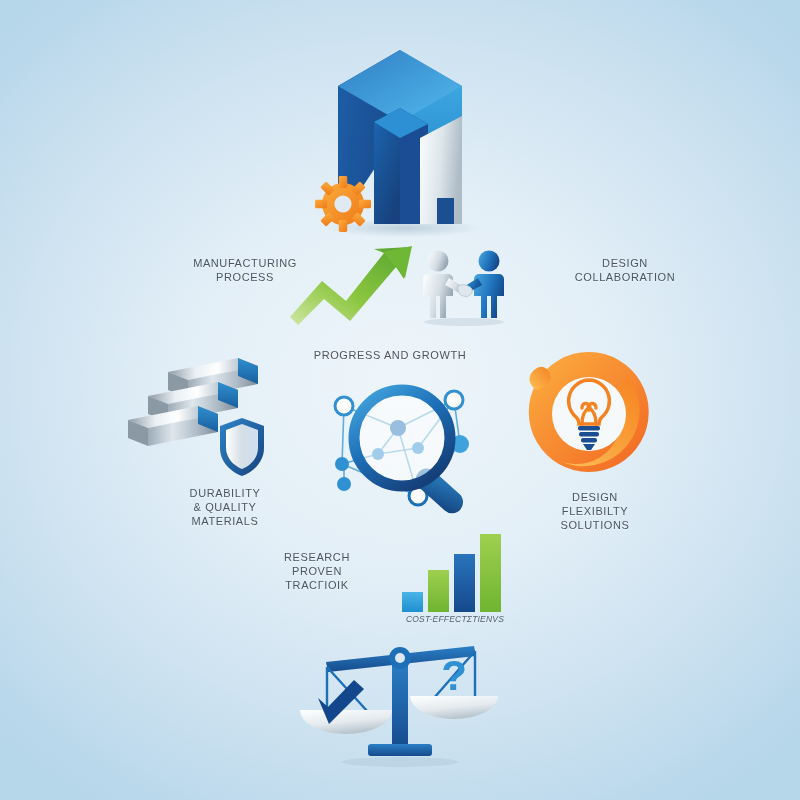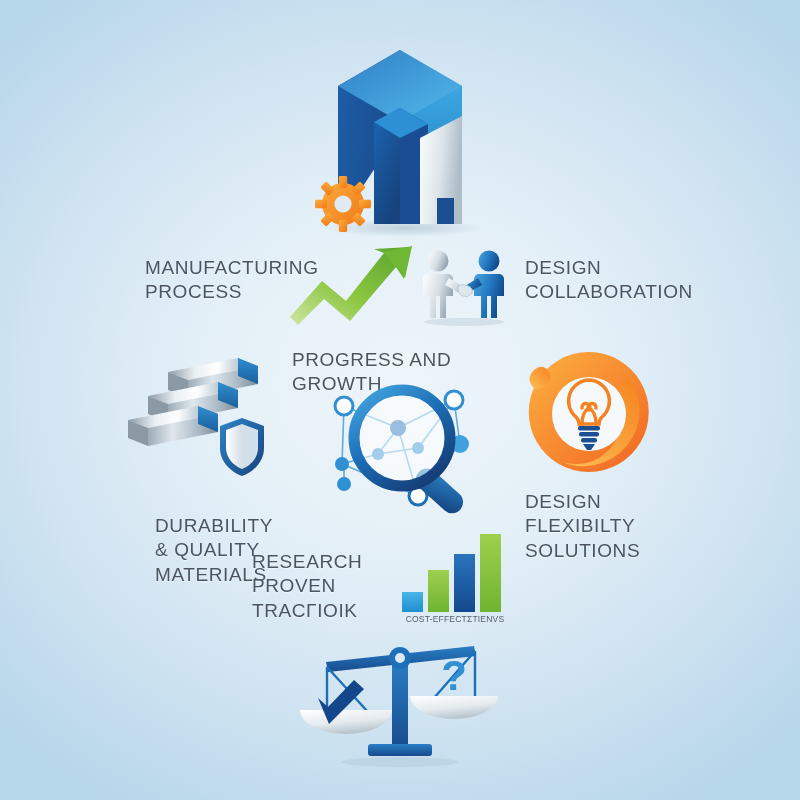--- a/index.html
+++ b/index.html
@@ -12,33 +12,35 @@
     position:relative;width:800px;height:800px;
     background:
       radial-gradient(ellipse 70% 62% at 50% 48%, #eef5fa 0%, #e3eff7 38%, #cfe3f1 68%, #b6d6ea 100%);
     overflow:hidden;
   }
   .lbl{
     position:absolute;
     color:#4a5560;
     letter-spacing:.6px;
     line-height:1.28;
-    font-size:19px;
+    text-align:center;
+    font-size:11px;
     text-shadow:0 1px 1px rgba(255,255,255,.55);
     white-space:pre-line;
   }
   .icon{position:absolute;}
   svg{display:block;overflow:visible;}
   .tiny{
     position:absolute;
     font-size:8.5px;
     letter-spacing:.2px;
     color:#55626d;
     text-align:center;
     white-space:nowrap;
+    font-style:italic;
   }
 </style>
 </head>
 <body>
 
 <div id="canvas">
 
   <div class="icon" style="left:296px;top:34px;width:208px;height:202px;">
     <svg width="208" height="202" viewBox="0 0 208 202">
       <defs>
@@ -148,21 +150,21 @@
         <path d="M60,30 L42,41 l4,6 L64,37 Z"></path>
       </g>
 
       <path d="M40,38 q6,-3 12,1 q4,3 1,7 q-3,4 -8,2 q-6,-2 -5,-10 Z" fill="#dfe7ec" stroke="#b7c4cd" stroke-width="0.8"></path>
     </svg>
   </div>
 
   <div class="lbl" style="left:525px;top:256px;width:200px;">DESIGN
 COLLABORATION</div>
 
-  <div class="lbl" style="left:292px;top:348px;width:220px;">PROGRESS AND GROWTH</div>
+  <div class="lbl" style="left:280px;top:348px;width:220px;">PROGRESS AND GROWTH</div>
 
   <div class="icon" style="left:126px;top:358px;width:140px;height:122px;">
     <svg width="140" height="122" viewBox="0 0 140 122">
       <defs>
         <linearGradient id="steelTop" x1="0" y1="0" x2="1" y2="0">
           <stop offset="0" stop-color="#8d9aa6"></stop>
             <stop offset="0.3" stop-color="#e9eff3"></stop>
           <stop offset="0.55" stop-color="#ffffff"></stop>
             <stop offset="0.8" stop-color="#b9c6d1"></stop>
           <stop offset="1" stop-color="#7e8d9a"></stop>
@@ -272,21 +274,21 @@
       </g>
       <g fill="#1b4f91">
         <rect x="62" y="80" width="22" height="4.6" rx="2"></rect>
         <rect x="63" y="86" width="20" height="4.6" rx="2"></rect>
         <rect x="65" y="92" width="16" height="4.6" rx="2"></rect>
         <path d="M67,98 h12 l-4,6 h-4 Z"></path>
       </g>
     </svg>
   </div>
 
-  <div class="lbl" style="left:155px;top:486px;width:140px;margin-top:28px;">DURABILITY
+  <div class="lbl" style="left:155px;top:486px;width:140px;">DURABILITY
 &amp; QUALITY
 MATERIALS</div>
 
   <div class="lbl" style="left:525px;top:490px;width:140px;">DESIGN
 FLEXIBILTY
 SOLUTIONS</div>
 
   <div class="lbl" style="left:252px;top:550px;width:130px;">RESEARCH
 PROVEN
 TRACΓIOIK</div>

